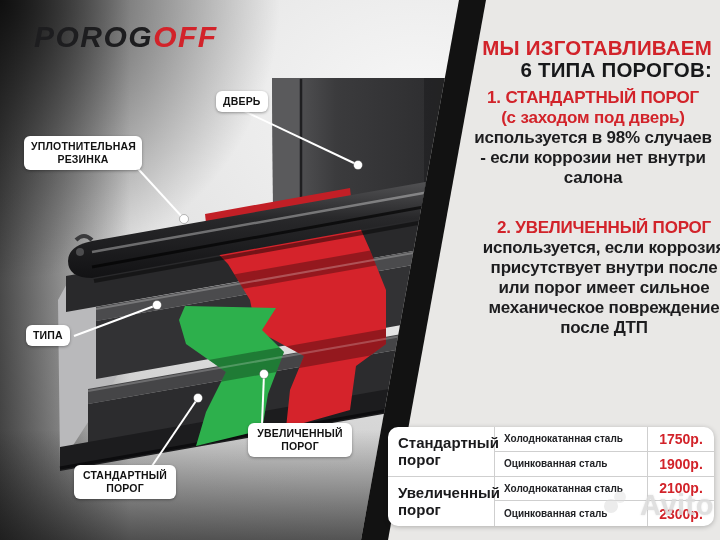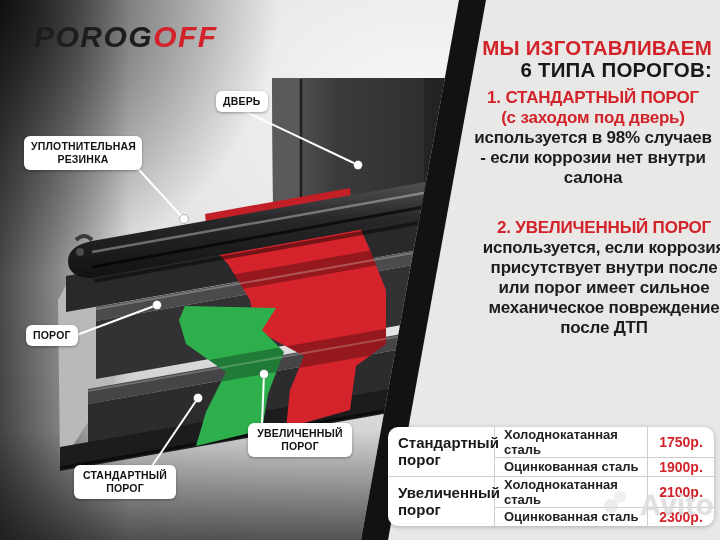--- a/index.html
+++ b/index.html
@@ -53,21 +53,21 @@
     display:grid;grid-template-columns:107px 153px 66px;grid-template-rows:repeat(4,1fr);
   }
   .pt-cell{display:flex;align-items:center;}
   .pt-product{
     grid-column:1;font-size:15px;font-weight:800;color:#1a1a1c;
     padding-left:10px;line-height:1.15;border-right:1px solid #cfcfcf;
   }
   .pt-prod-1{grid-row:1/3;border-bottom:1px solid #cfcfcf;}
   .pt-prod-2{grid-row:3/5;}
   .pt-material{
-    grid-column:2;font-size:13px;font-weight:700;color:#222326;
+    grid-column:2;font-size:10px;font-weight:700;color:#222326;
     padding-left:9px;border-right:1px solid #cfcfcf;
   }
   .pt-price{
     grid-column:3;justify-content:center;font-size:14px;font-weight:800;color:#d2232a;
   }
   .pt-row-sep{border-bottom:1px solid #cfcfcf;}
   
   .watermark{
     position:absolute;right:6px;bottom:18px;z-index:30;
     display:flex;align-items:flex-start;gap:10px;
@@ -194,21 +194,21 @@
 
   <polygon points="459,0 486,0 388,540 361,540" fill="#121212"></polygon>
 </svg>
 
 <div class="logo">
   <span class="p1">POROG</span><span class="p2">OFF</span>
 </div>
 
 <div class="callout cl-door">ДВЕРЬ</div>
 <div class="callout cl-seal">УПЛОТНИТЕЛЬНАЯ РЕЗИНКА</div>
-<div class="callout cl-body">ПОРОГ</div>
+<div class="callout cl-body">ТИПА</div>
 <div class="callout cl-standard">СТАНДАРТНЫЙ ПОРОГ</div>
 <div class="callout cl-extended">УВЕЛИЧЕННЫЙ ПОРОГ</div>
 
 <div class="headline">
   <div class="h-red">МЫ ИЗГОТАВЛИВАЕМ</div>
   <div class="h-black">6 ТИПА ПОРОГОВ:</div>
 </div>
 
 <div class="section sec-1">
   <div class="sec-title">1. СТАНДАРТНЫЙ ПОРОГ</div>

